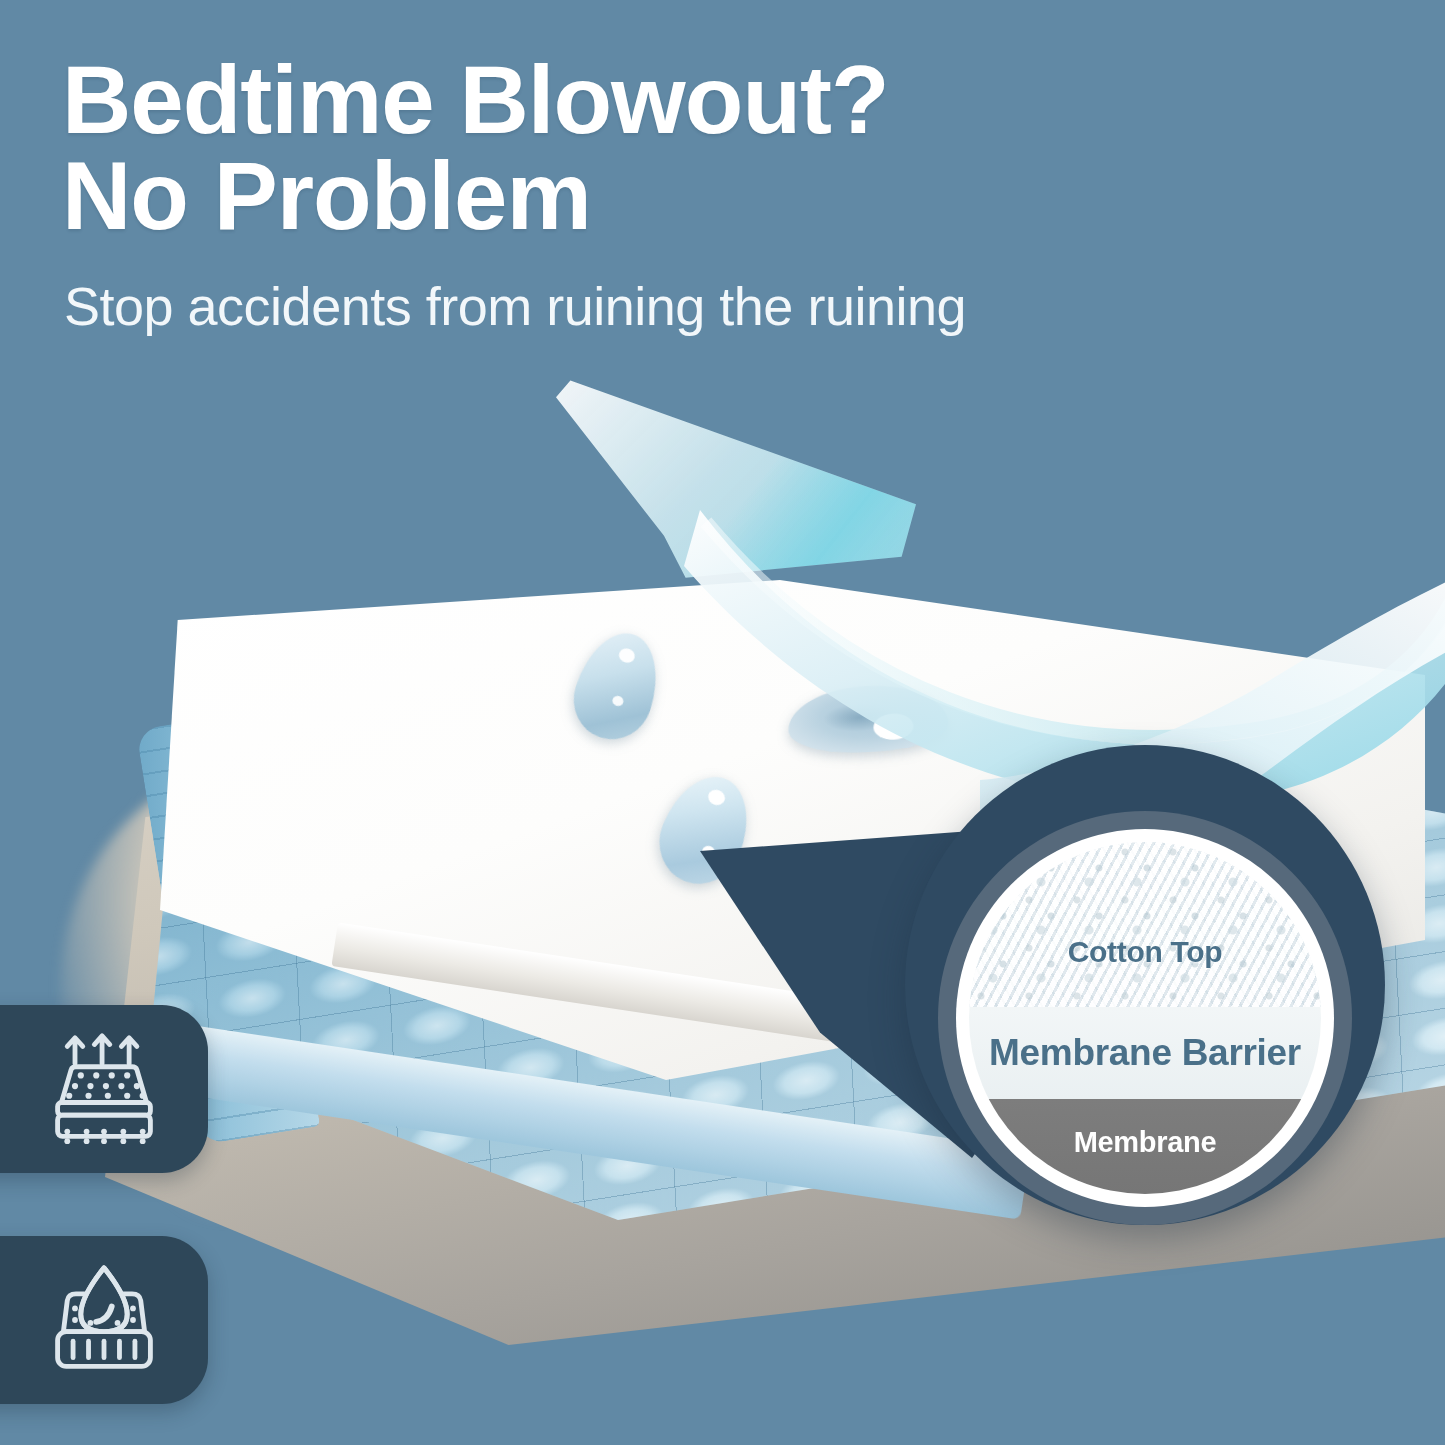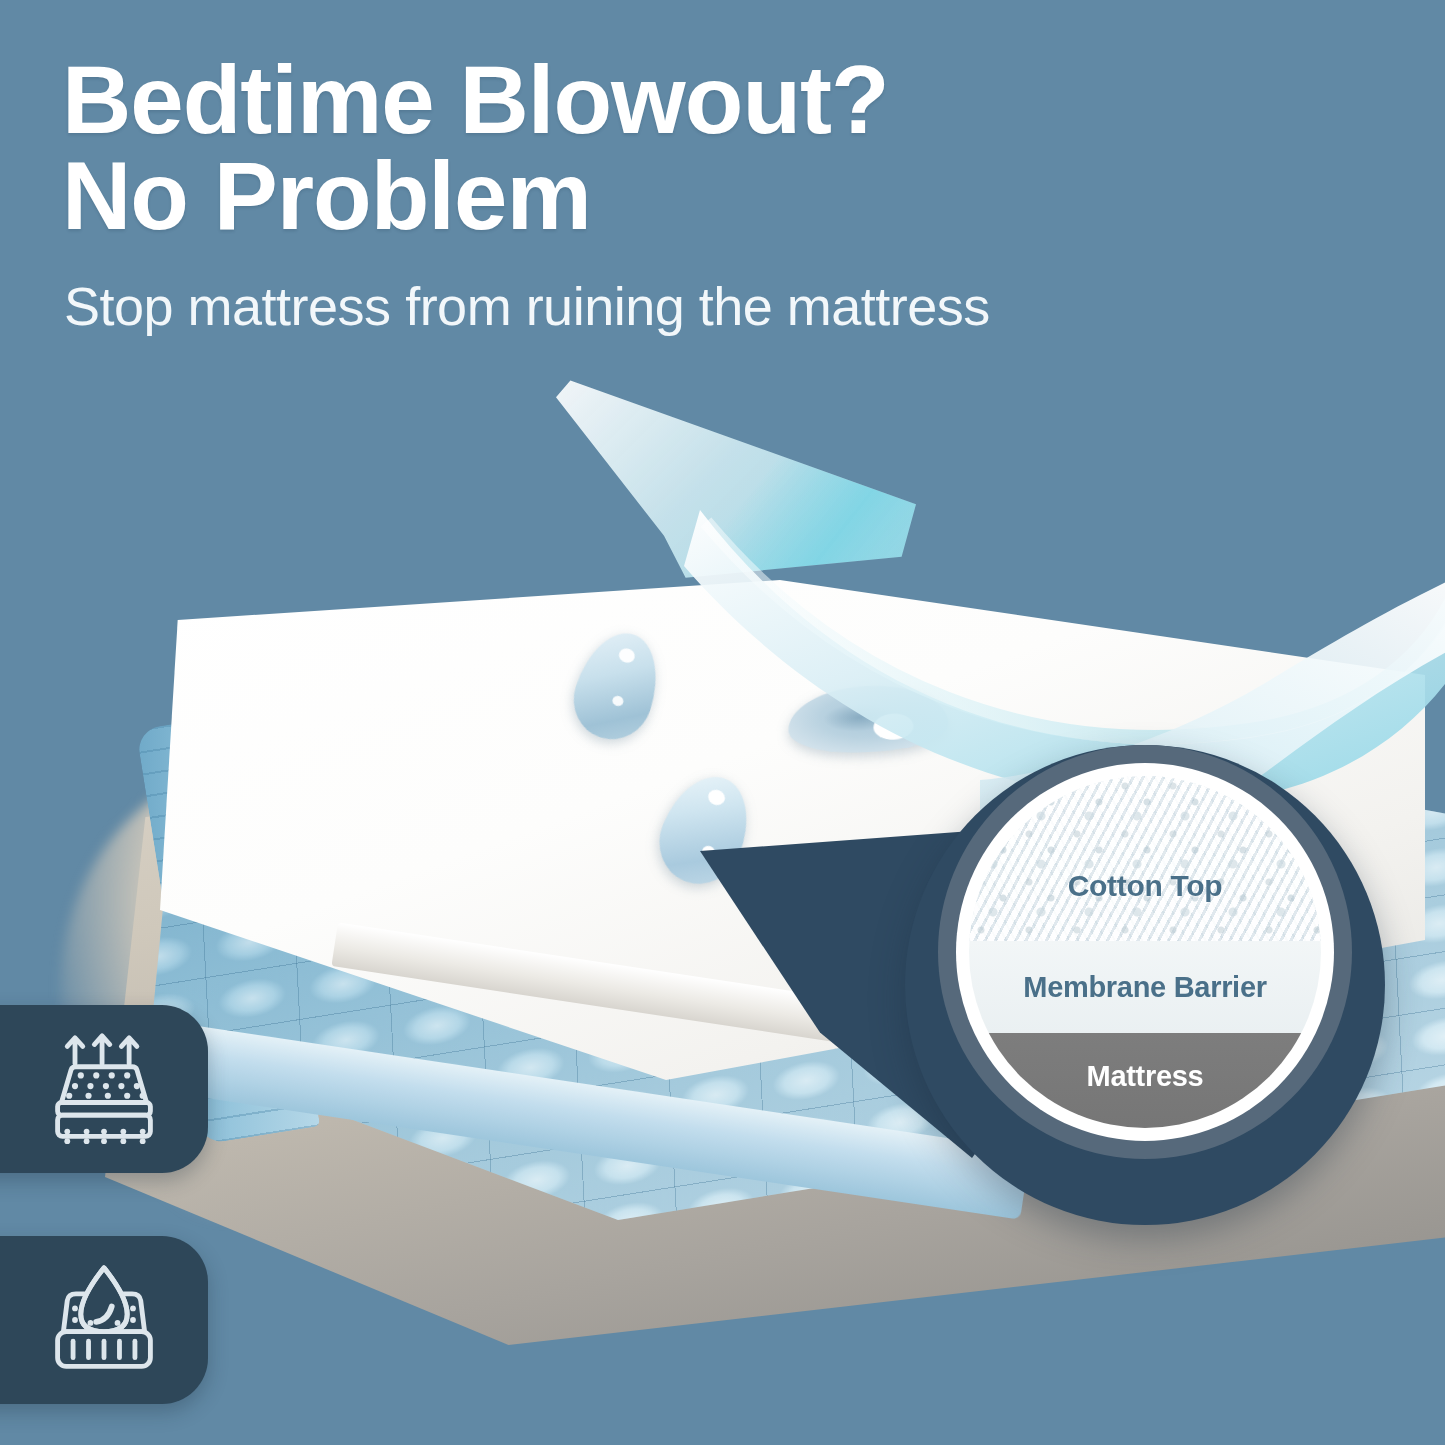--- a/index.html
+++ b/index.html
@@ -156,21 +156,21 @@
     position:absolute; left:700px; top:828px; width:400px; height:330px;
     background:#2f4a62;
     clip-path:polygon(0% 7%, 78% 0%, 100% 46%, 68% 100%, 30% 62%);
     filter:drop-shadow(0 8px 14px rgba(25,45,62,.3));
   }
   .callout {
     position:absolute; left:905px; top:745px; width:480px; height:480px;
     border-radius:50%;
     background:#2f4a62;
     box-shadow:0 14px 34px rgba(25,45,62,.34);
-    display:flex; align-items:flex-start; justify-content:center;
+    display:flex; align-items:flex-end; justify-content:center;
   }
   .callout-ring2 {
     width:414px; height:414px; border-radius:50%;
     background:#56697b;
     display:flex; align-items:center; justify-content:center;
   }
   .callout-ring3 {
     width:378px; height:378px; border-radius:50%;
     background:#ffffff;
     display:flex; align-items:center; justify-content:center;
@@ -195,21 +195,21 @@
   .layer-membrane {
     flex:0 0 26%;
     background:linear-gradient(180deg,#f2f6f7 0%,#eaf0f2 100%);
   }
   .layer-mattress {
     flex:1 1 auto;
     background:linear-gradient(180deg,#7d7d7d 0%,#767676 100%);
   }
   .layer-label { font-weight:bold; letter-spacing:-0.3px; white-space:nowrap; }
   .lbl-cotton { color:#4a7089; font-size:30px; margin-top:54px; text-shadow:0 1px 2px rgba(255,255,255,.7); }
-  .lbl-membrane { color:#4a7089; font-size:29px; }
+  .lbl-membrane { color:#4a7089; font-size:37px; }
   .lbl-mattress { color:#ffffff; font-size:29px; margin-top:-8px; }
 
   
   .badge {
     position:absolute; left:-40px;
     background:#2e4759;
     border-radius:0 46px 46px 0;
     display:flex; align-items:center; gap:34px;
     padding:26px 46px 26px 86px;
     box-shadow:0 8px 20px rgba(22,40,55,.28);
@@ -279,35 +279,35 @@
           </linearGradient>
         </defs>
         <path d="M0,140 C90,132 200,96 300,34 C350,4 400,-26 470,-60 L470,10 C400,48 340,92 286,132 C210,188 90,206 0,196 Z" fill="url(#wg3)"></path>
       </svg>
     </div>
 
   </div>
 
   <h1 class="headline">Bedtime Blowout?
 No Problem</h1>
-  <p class="subhead">Stop mattress from ruining the mattress</p>
+  <p class="subhead">Stop accidents from ruining the ruining</p>
 
   <div class="callout-tail"></div>
   <div class="callout">
     <div class="callout-ring2">
       <div class="callout-ring3">
         <div class="callout-inner">
           <div class="layer layer-cotton">
             <span class="layer-label lbl-cotton">Cotton Top</span>
           </div>
           <div class="layer layer-membrane">
             <span class="layer-label lbl-membrane">Membrane Barrier</span>
           </div>
           <div class="layer layer-mattress">
-            <span class="layer-label lbl-mattress">Mattress</span>
+            <span class="layer-label lbl-mattress">Membrane</span>
           </div>
         </div>
       </div>
     </div>
   </div>
 
   <div class="badge badge-1">
     <div class="badge-icon">
       <svg viewBox="0 0 120 120" fill="none" stroke="#dde6ec" stroke-width="5" stroke-linecap="round" stroke-linejoin="round">
         <path d="M30 8 L30 34 M22 16 L30 7 L38 16"></path>

